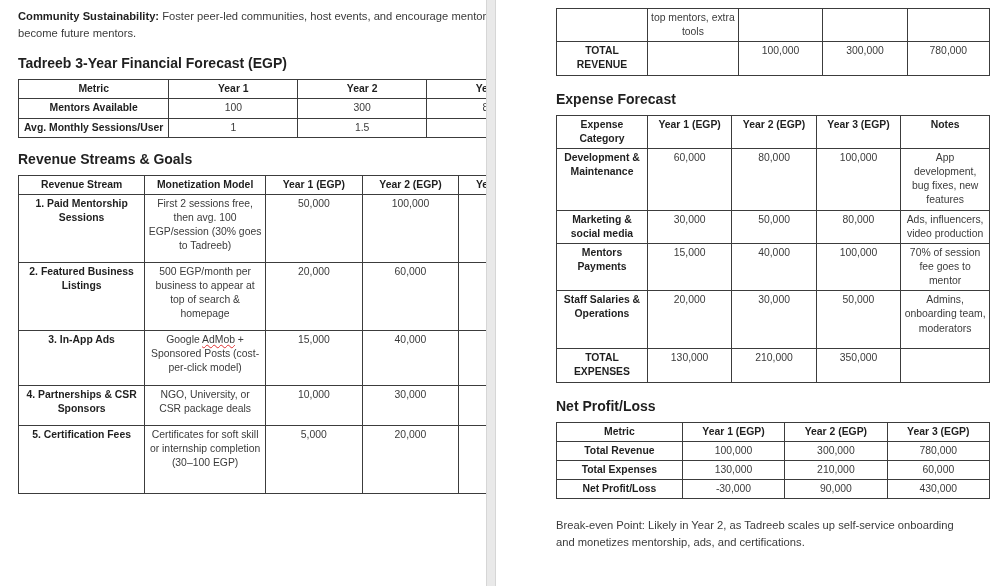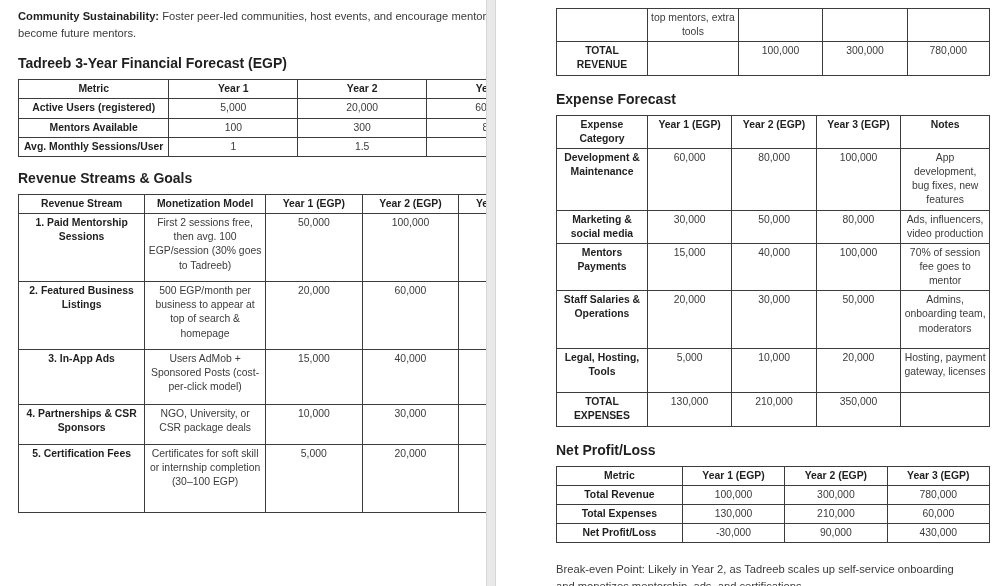--- a/index.html
+++ b/index.html
@@ -73,20 +73,21 @@
   }
   table.doc th,
   table.doc td.hd,
   table.doc td.bold {
     font-weight: bold;
     color: #1f1f1f;
   }
   td.vtop { vertical-align: top; }
 
   .spell {
+    text-decoration: underline;
     text-decoration-color: #e03030;
     text-decoration-style: wavy;
     text-decoration-thickness: 1px;
   }
 
   
   .w-rs  { width: 23.5%; }
   .w-mm  { width: 22.5%; }
   .w-y   { width: 18%; }
 
@@ -129,26 +130,20 @@
           <col class="w-fy">
         </colgroup>
       <tbody>
         <tr>
           <th>Metric</th>
           <th>Year 1</th>
           <th>Year 2</th>
           <th>Year 3</th>
         </tr>
         <tr>
-          <td class="bold">Active Users (registered)</td>
-          <td>5,000</td>
-          <td>20,000</td>
-          <td>60,000</td>
-        </tr>
-        <tr>
           <td class="bold">Mentors Available</td>
           <td>100</td>
           <td>300</td>
           <td>800</td>
         </tr>
         <tr>
           <td class="bold">Avg. Monthly Sessions/User</td>
           <td>1</td>
           <td>1.5</td>
           <td>2</td>
@@ -186,21 +181,21 @@
         <tr style="height:68px;">
           <td class="bold vtop">2. Featured Business Listings</td>
           <td class="vtop">500 EGP/month per business to appear at top of search &amp; homepage</td>
           <td class="vtop">20,000</td>
           <td class="vtop">60,000</td>
           <td class="vtop">120,000</td>
         </tr>
 
         <tr style="height:55px;">
           <td class="bold vtop">3. In-App Ads</td>
-          <td class="vtop"><span>Users </span><span class="spell">AdMob</span><span> + Sponsored Posts (cost-per-click model)</span></td>
+          <td class="vtop"><span>Google </span><span class="spell">AdMob</span><span> + Sponsored Posts (cost-per-click model)</span></td>
           <td class="vtop">15,000</td>
           <td class="vtop">40,000</td>
           <td class="vtop">100,000</td>
         </tr>
 
         <tr style="height:40px;">
           <td class="bold vtop">4. Partnerships &amp; CSR Sponsors</td>
           <td class="vtop">NGO, University, or CSR package deals</td>
           <td class="vtop">10,000</td>
           <td class="vtop">30,000</td>
@@ -289,27 +284,20 @@
           <td class="vtop">100,000</td>
           <td class="vtop">70% of session fee goes to mentor</td>
         </tr>
         <tr style="height:58px;">
           <td class="bold vtop">Staff Salaries &amp; Operations</td>
           <td class="vtop">20,000</td>
           <td class="vtop">30,000</td>
           <td class="vtop">50,000</td>
           <td class="vtop">Admins, onboarding team, moderators</td>
         </tr>
-        <tr style="height:44px;">
-          <td class="bold vtop">Legal, Hosting, Tools</td>
-          <td class="vtop">5,000</td>
-          <td class="vtop">10,000</td>
-          <td class="vtop">20,000</td>
-          <td class="vtop">Hosting, payment gateway, licenses</td>
-        </tr>
         <tr>
           <td class="bold">TOTAL EXPENSES</td>
           <td>130,000</td>
           <td>210,000</td>
           <td>350,000</td>
           <td></td>
         </tr>
       </tbody>
     </table>
 

